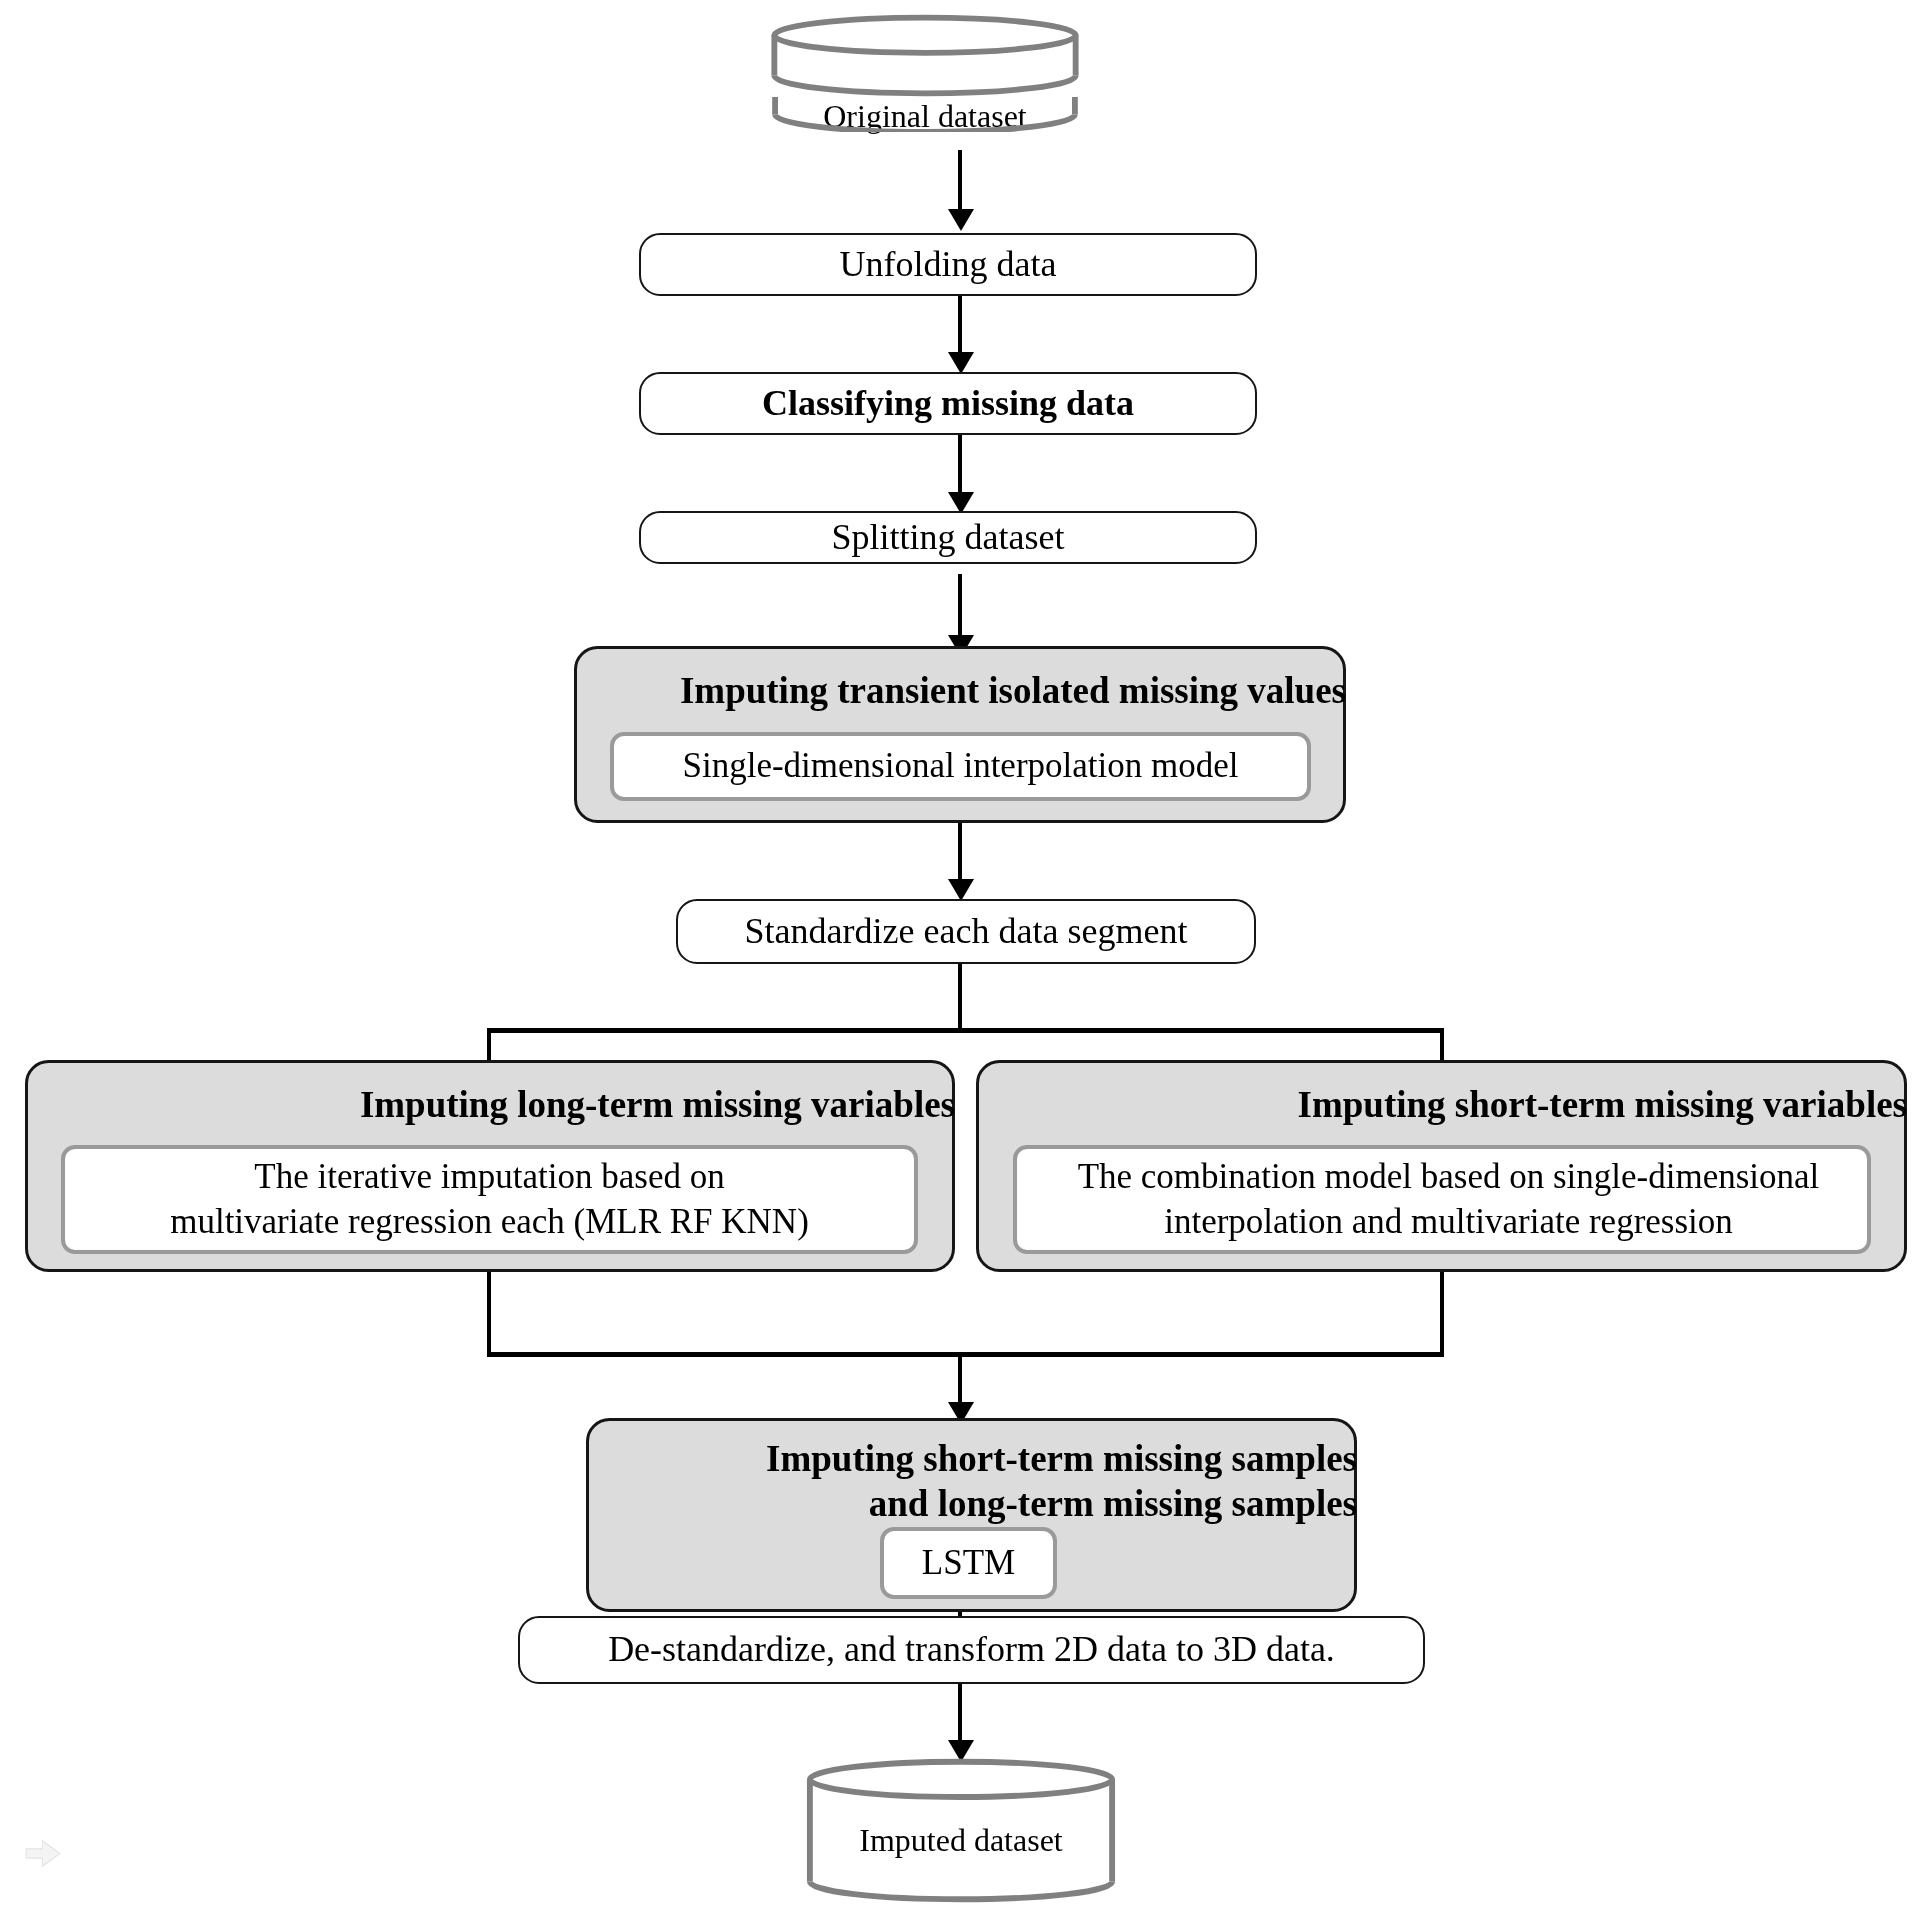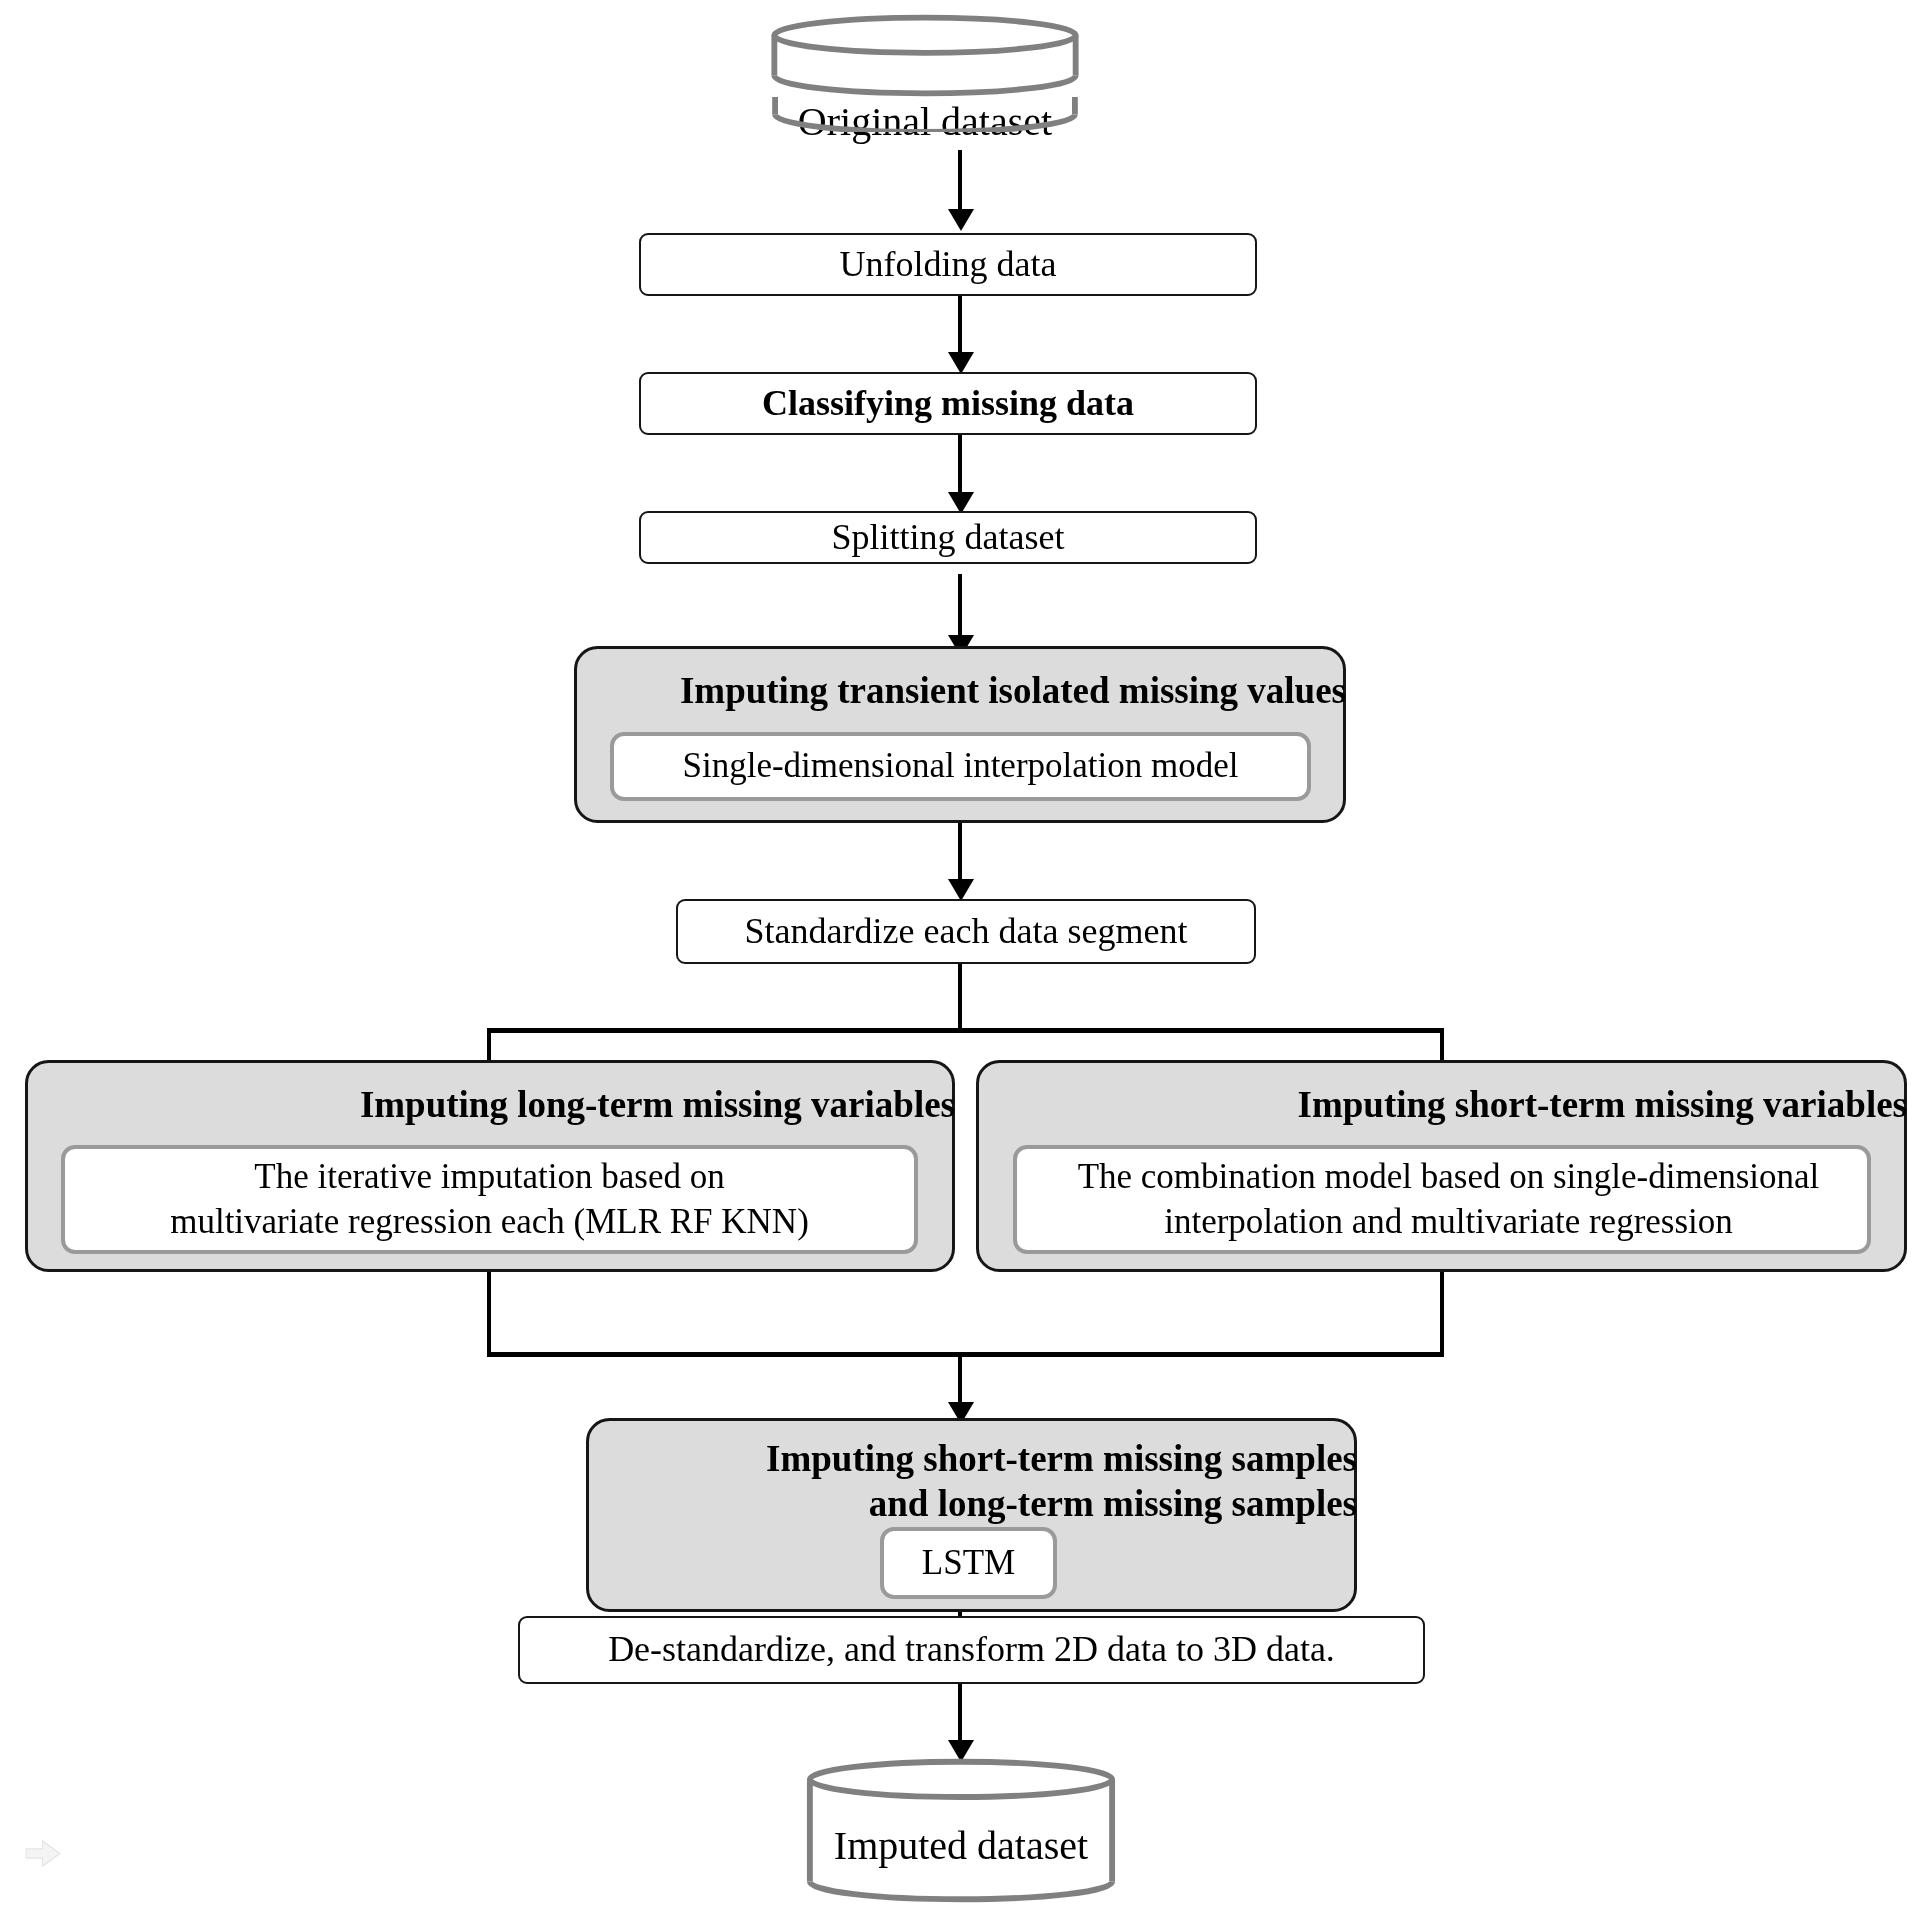--- a/index.html
+++ b/index.html
@@ -15,29 +15,29 @@
     background:#ffffff;
     overflow:hidden;
   }
   
   .cyl{position:absolute;}
   .cyl svg{display:block;}
   .cyl-label{
     position:absolute;
     left:0;right:0;
     text-align:center;
-    font-size:40px;
+    font-size:32px;
   }
   
   .proc{
     position:absolute;
     box-sizing:border-box;
     background:#ffffff;
     border:2.9px solid #161616;
-    border-radius:9px;
+    border-radius:21px;
     display:flex;
     align-items:center;
     justify-content:center;
     text-align:center;
     font-size:36px;
     line-height:1.2;
   }
   .proc.bold{font-weight:bold;}
   
   .group{

